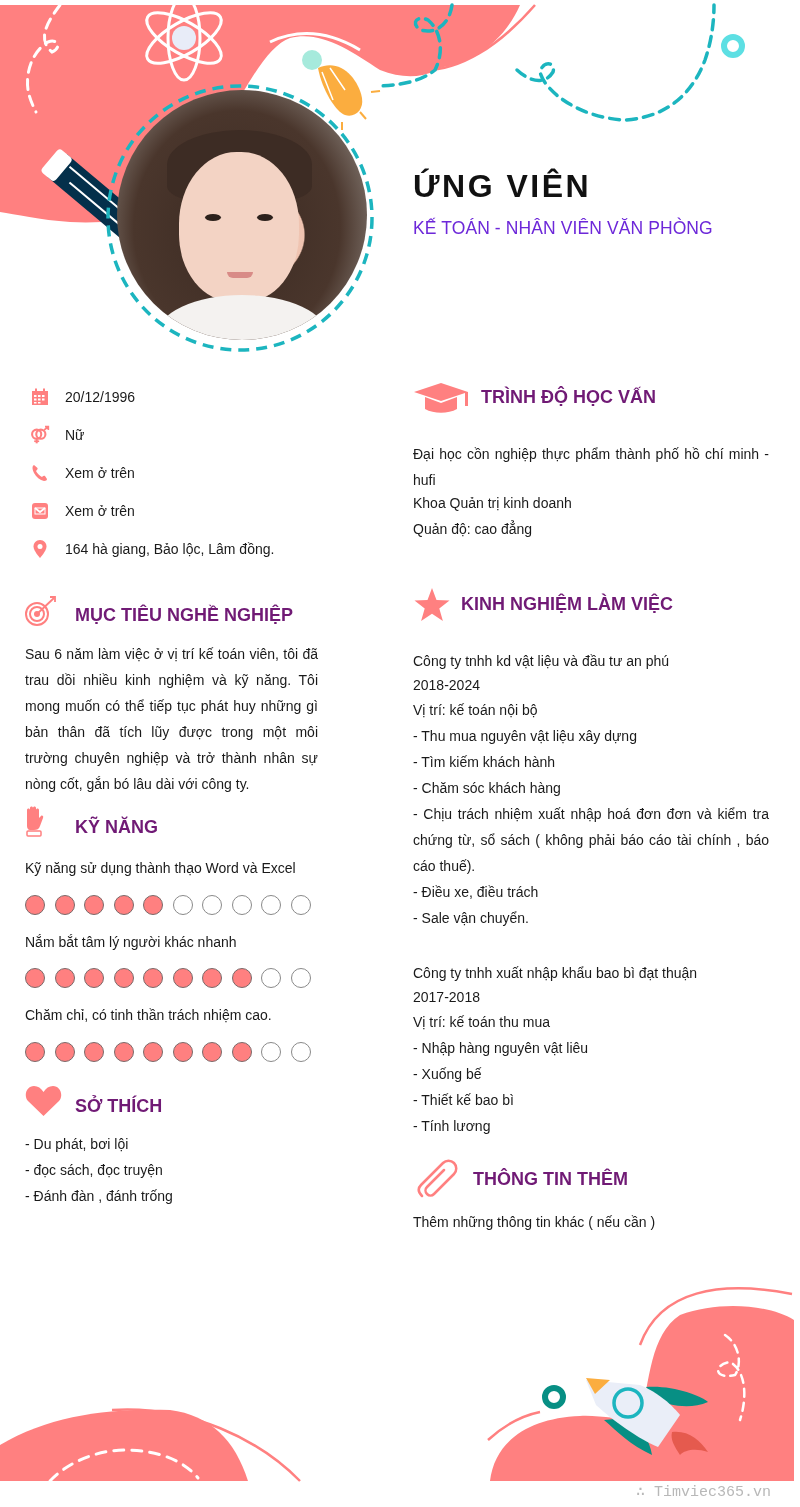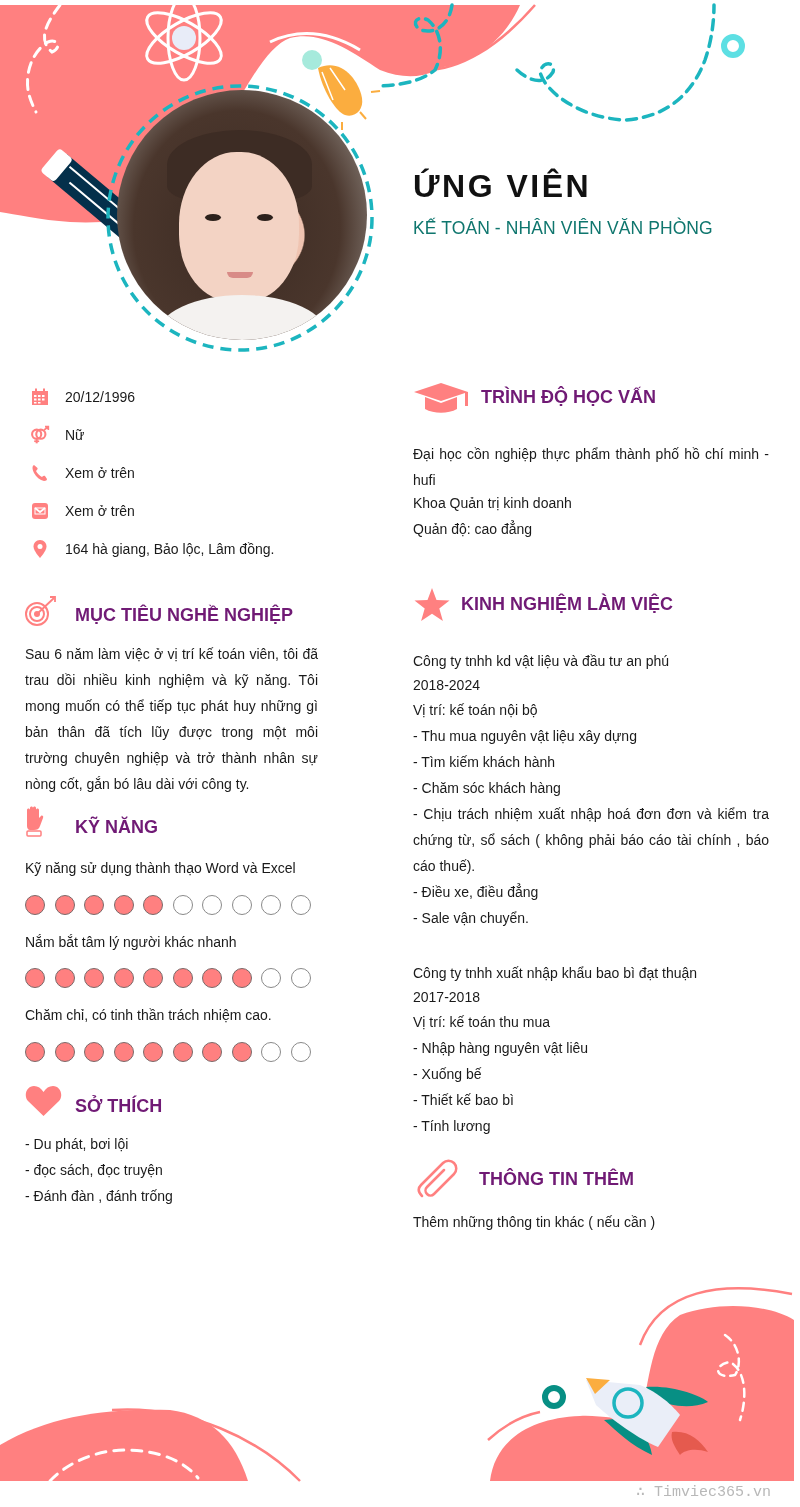--- a/index.html
+++ b/index.html
@@ -2,21 +2,21 @@
 <html><head>
 <meta charset="utf-8">
 <style>
   * { margin: 0; padding: 0; box-sizing: border-box; }
   html, body { width: 800px; height: 1507px; background: #ffffff; overflow: hidden; }
   body { position: relative; font-family: "Liberation Sans", "DejaVu Sans", sans-serif; color: #1a1a1a; }
   .deco { position: absolute; left: 0; top: 0; width: 800px; height: 1507px; pointer-events: none; }
 
   
   .name { position: absolute; left: 413px; top: 168px; font-size: 32px; font-weight: 700; letter-spacing: 2.5px; color: #111; }
-  .job { position: absolute; left: 413px; top: 218px; font-size: 17.5px; color: #0f766e; letter-spacing: 0.1px; }
+  .job { position: absolute; left: 413px; top: 218px; font-size: 17.5px; color: #6d28d9; letter-spacing: 0.1px; }
 
   
   .avatar-ring { position: absolute; left: 104px; top: 82px; width: 272px; height: 272px; border-radius: 50%; }
   .avatar { position: absolute; left: 117px; top: 90px; width: 250px; height: 250px; border-radius: 50%; overflow: hidden;
     background: radial-gradient(ellipse 55% 45% at 50% 58%, #f6d6c8 0%, #efc3b0 45%, transparent 46%),
                 radial-gradient(ellipse 75% 85% at 48% 55%, #3b2a22 0%, #4a362c 55%, #6e6058 70%, #c9c1b8 100%); }
   .avatar .shirt { position: absolute; left: 40px; top: 205px; width: 170px; height: 80px; border-radius: 50% 50% 0 0; background: #f4f2f0; }
   .avatar .face { position: absolute; left: 62px; top: 62px; width: 120px; height: 150px; border-radius: 48% 48% 45% 45%; background: #f3d3c4; }
   .avatar .bang { position: absolute; left: 50px; top: 40px; width: 145px; height: 70px; border-radius: 50% 50% 20% 20%; background: #3d2c24; }
   .avatar .eye { position: absolute; top: 124px; width: 16px; height: 7px; border-radius: 50%; background: #2c211c; }
@@ -257,30 +257,30 @@
 </svg>
 <div class="sec-title" style="left:461px;top:594px;">KINH NGHIỆM LÀM VIỆC</div>
 
 <div class="p b" style="left:413px;top:648px;">Công ty tnhh kd vật liệu và đầu tư an phú</div>
 <div class="p b" style="left:413px;top:672px;">2018-2024</div>
 <div class="p" style="left:413px;top:697px;">Vị trí: kế toán nội bộ</div>
 <div class="p" style="left:413px;top:723px;">- Thu mua nguyên vật liệu xây dựng</div>
 <div class="p" style="left:413px;top:749px;">- Tìm kiếm khách hành</div>
 <div class="p" style="left:413px;top:775px;">- Chăm sóc khách hàng</div>
 <div class="p justify" style="left:413px;top:801px;width:356px;">- Chịu trách nhiệm xuất nhập hoá đơn đơn và kiểm tra chứng từ, sổ sách ( không phải báo cáo tài chính , báo cáo thuế).</div>
-<div class="p" style="left:413px;top:879px;">- Điều xe, điều đẳng</div>
+<div class="p" style="left:413px;top:879px;">- Điều xe, điều trách</div>
 <div class="p" style="left:413px;top:905px;">- Sale vận chuyển.</div>
 
 <div class="p b" style="left:413px;top:960px;">Công ty tnhh xuất nhập khẩu bao bì đạt thuận</div>
 <div class="p b" style="left:413px;top:984px;">2017-2018</div>
 <div class="p" style="left:413px;top:1009px;">Vị trí: kế toán thu mua</div>
 <div class="p" style="left:413px;top:1035px;">- Nhập hàng nguyên vật liêu</div>
 <div class="p" style="left:413px;top:1061px;">- Xuống bế</div>
 <div class="p" style="left:413px;top:1087px;">- Thiết kế bao bì</div>
 <div class="p" style="left:413px;top:1113px;">- Tính lương</div>
 
 <svg class="sec-icon" style="left:416px;top:1158px;" width="44" height="42" viewBox="0 0 44 42">
   <path d="M6 38 C2 34 2 30 5 27 L27 5 C30 2 35 2 38 5 C41 8 41 13 38 16 L18 36 C16 38 13 38 11 36 C9 34 9 31 11 29 L28 12" stroke="#ff8080" stroke-width="2.5" fill="none" stroke-linecap="round"></path>
 </svg>
-<div class="sec-title" style="left:473px;top:1169px;margin-left:6px;">THÔNG TIN THÊM</div>
+<div class="sec-title" style="left:473px;top:1169px;">THÔNG TIN THÊM</div>
 <div class="p" style="left:413px;top:1209px;">Thêm những thông tin khác ( nếu cần )</div>
 
 <div class="footer-mark">∴ Timviec365.vn</div>
 
 </body></html>

